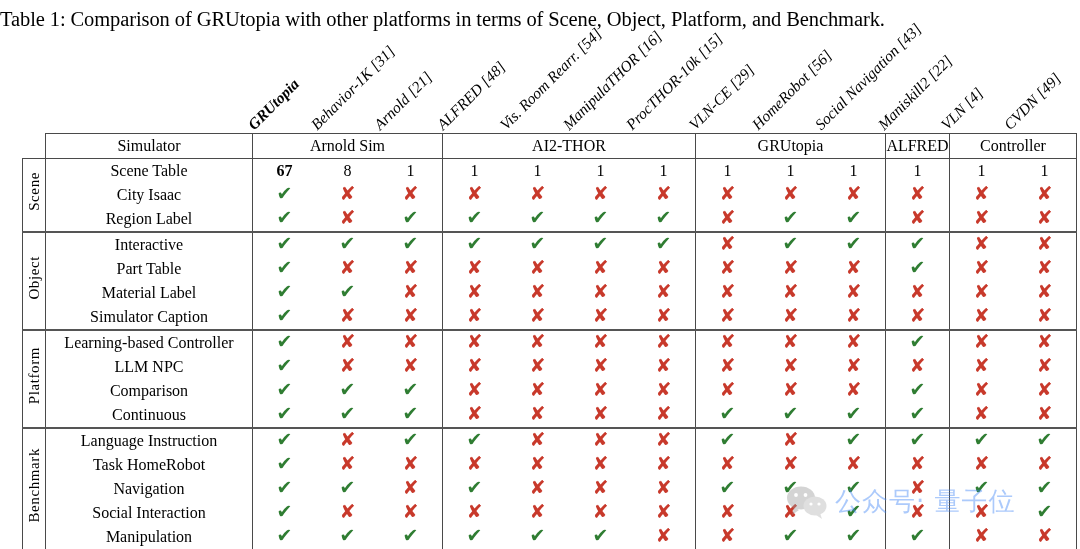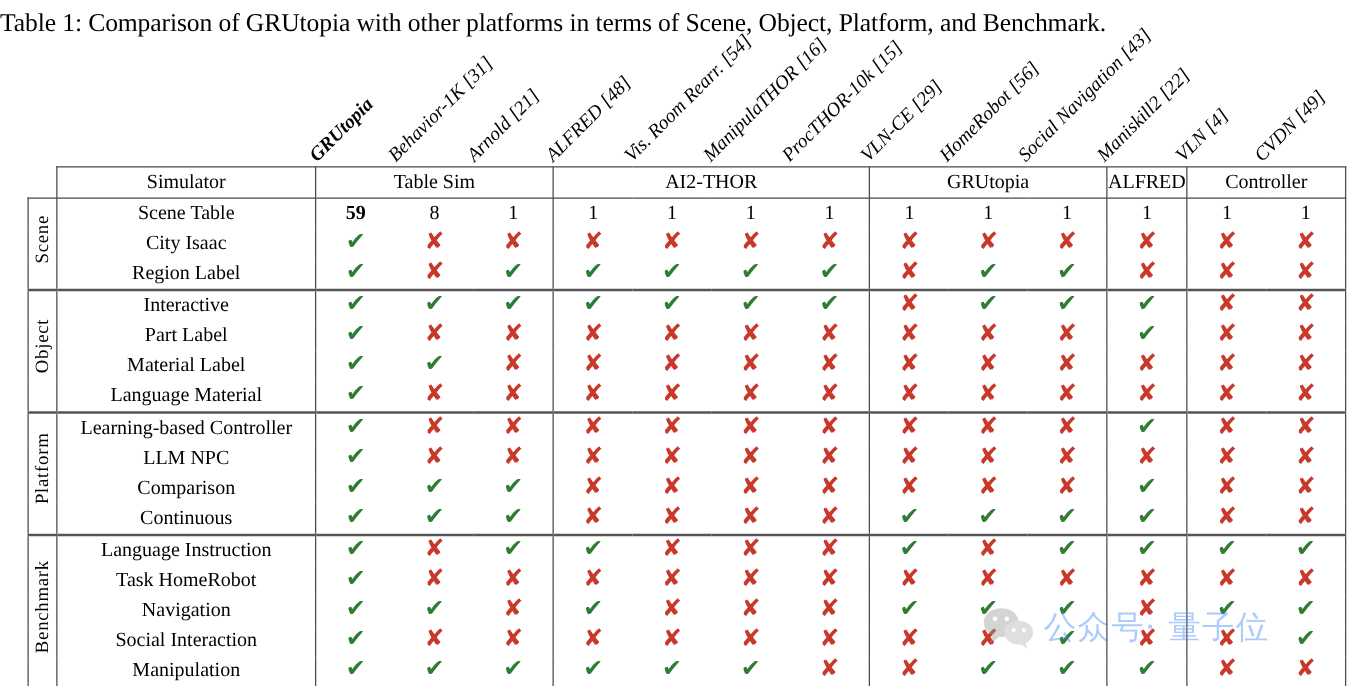--- a/index.html
+++ b/index.html
@@ -140,30 +140,30 @@
     <div class="colhead" style="left: 886px;">Maniskill2 [22]</div>
     <div class="colhead" style="left: 949px;">VLN [4]</div>
     <div class="colhead" style="left: 1012px;">CVDN [49]</div>
   </div>
 
 <table id="tbl">
   <tbody>
       <tr>
         <td class="sec-col"></td>
         <td class="lab-col bt bb bl br grouphead">Simulator</td>
-        <td class="d-col bt bb br grouphead" colspan="3">Table Sim</td>
+        <td class="d-col bt bb br grouphead" colspan="3">Arnold Sim</td>
         <td class="d-col bt bb br grouphead" colspan="4">AI2-THOR</td>
         <td class="d-col bt bb br grouphead" colspan="3">GRUtopia</td>
         <td class="d-col bt bb br grouphead" colspan="1">ALFRED</td>
         <td class="d-col bt bb br grouphead" colspan="2">Controller</td>
       </tr>
       <tr>
         <td class="sec-col bl br bt" rowspan="3"><span class="section-name">Scene</span></td>
         <td class="lab-col br rowlabel bt">Scene Table</td>
-        <td class="d-col bt"><span class="num-bold">59</span></td>
+        <td class="d-col bt"><span class="num-bold">67</span></td>
         <td class="d-col bt"><span>8</span></td>
         <td class="d-col br bt"><span>1</span></td>
         <td class="d-col bt"><span>1</span></td>
         <td class="d-col bt"><span>1</span></td>
         <td class="d-col bt"><span>1</span></td>
         <td class="d-col br bt"><span>1</span></td>
         <td class="d-col bt"><span>1</span></td>
         <td class="d-col bt"><span>1</span></td>
         <td class="d-col br bt"><span>1</span></td>
         <td class="d-col br bt"><span>1</span></td>
@@ -213,21 +213,21 @@
         <td class="d-col bt2"><span class="mark yes">✔</span></td>
         <td class="d-col br bt2"><span class="mark yes">✔</span></td>
         <td class="d-col bt2"><span class="mark no">✘</span></td>
         <td class="d-col bt2"><span class="mark yes">✔</span></td>
         <td class="d-col br bt2"><span class="mark yes">✔</span></td>
         <td class="d-col br bt2"><span class="mark yes">✔</span></td>
         <td class="d-col bt2"><span class="mark no">✘</span></td>
         <td class="d-col br bt2"><span class="mark no">✘</span></td>
       </tr>
       <tr>
-        <td class="lab-col br rowlabel">Part Label</td>
+        <td class="lab-col br rowlabel">Part Table</td>
         <td class="d-col"><span class="mark yes">✔</span></td>
         <td class="d-col"><span class="mark no">✘</span></td>
         <td class="d-col br"><span class="mark no">✘</span></td>
         <td class="d-col"><span class="mark no">✘</span></td>
         <td class="d-col"><span class="mark no">✘</span></td>
         <td class="d-col"><span class="mark no">✘</span></td>
         <td class="d-col br"><span class="mark no">✘</span></td>
         <td class="d-col"><span class="mark no">✘</span></td>
         <td class="d-col"><span class="mark no">✘</span></td>
         <td class="d-col br"><span class="mark no">✘</span></td>
@@ -245,21 +245,21 @@
         <td class="d-col"><span class="mark no">✘</span></td>
         <td class="d-col br"><span class="mark no">✘</span></td>
         <td class="d-col"><span class="mark no">✘</span></td>
         <td class="d-col"><span class="mark no">✘</span></td>
         <td class="d-col br"><span class="mark no">✘</span></td>
         <td class="d-col br"><span class="mark no">✘</span></td>
         <td class="d-col"><span class="mark no">✘</span></td>
         <td class="d-col br"><span class="mark no">✘</span></td>
       </tr>
       <tr>
-        <td class="lab-col br rowlabel">Language Material</td>
+        <td class="lab-col br rowlabel">Simulator Caption</td>
         <td class="d-col"><span class="mark yes">✔</span></td>
         <td class="d-col"><span class="mark no">✘</span></td>
         <td class="d-col br"><span class="mark no">✘</span></td>
         <td class="d-col"><span class="mark no">✘</span></td>
         <td class="d-col"><span class="mark no">✘</span></td>
         <td class="d-col"><span class="mark no">✘</span></td>
         <td class="d-col br"><span class="mark no">✘</span></td>
         <td class="d-col"><span class="mark no">✘</span></td>
         <td class="d-col"><span class="mark no">✘</span></td>
         <td class="d-col br"><span class="mark no">✘</span></td>

